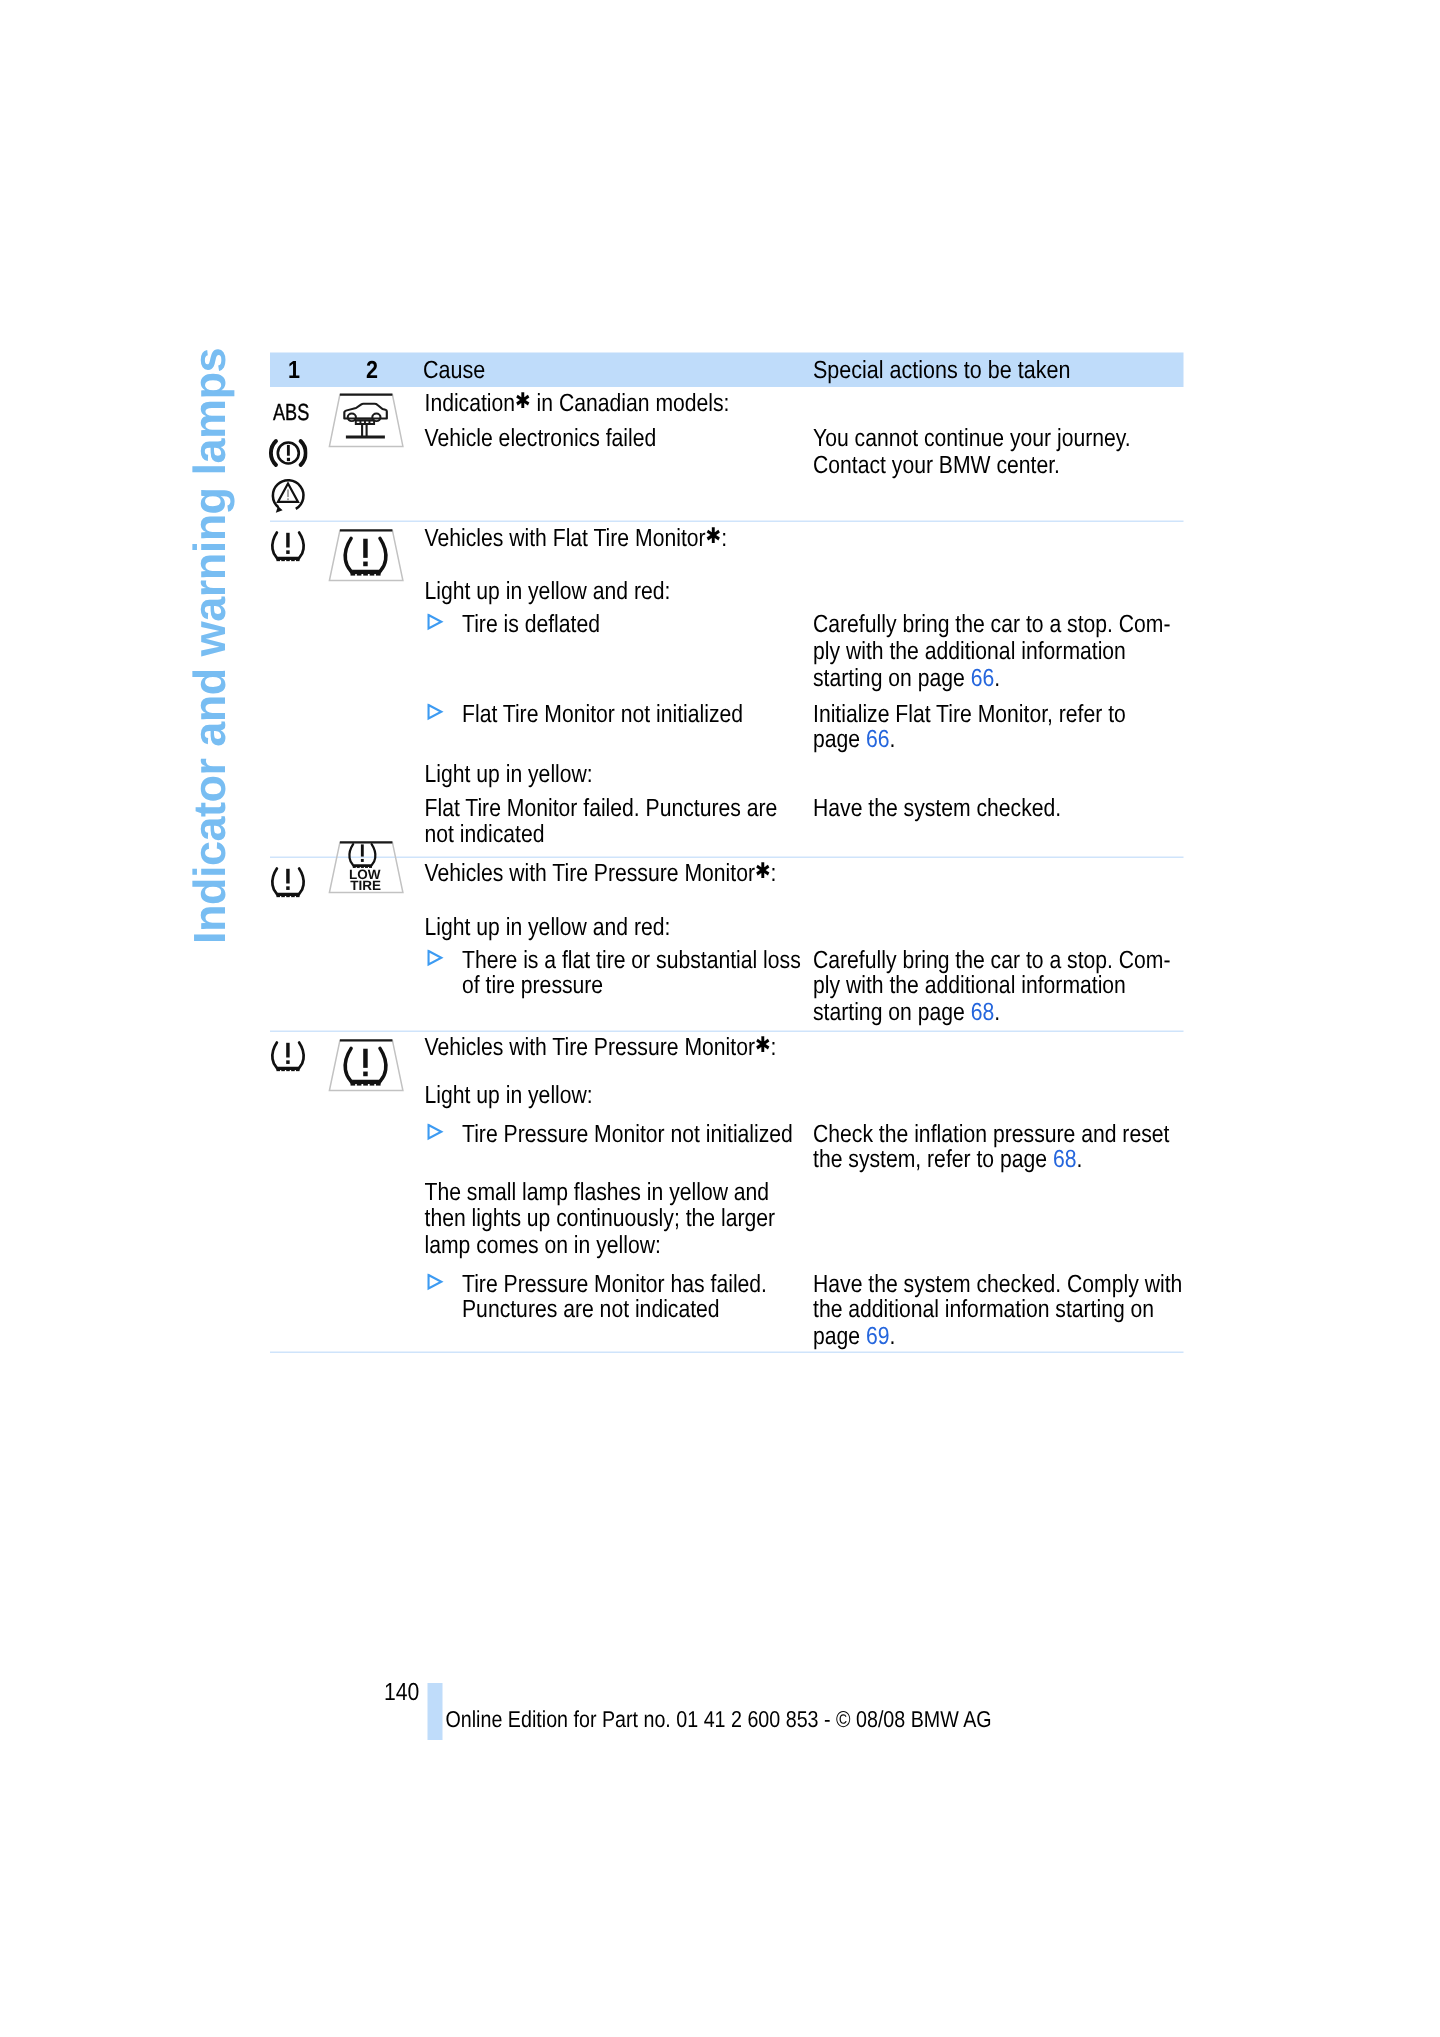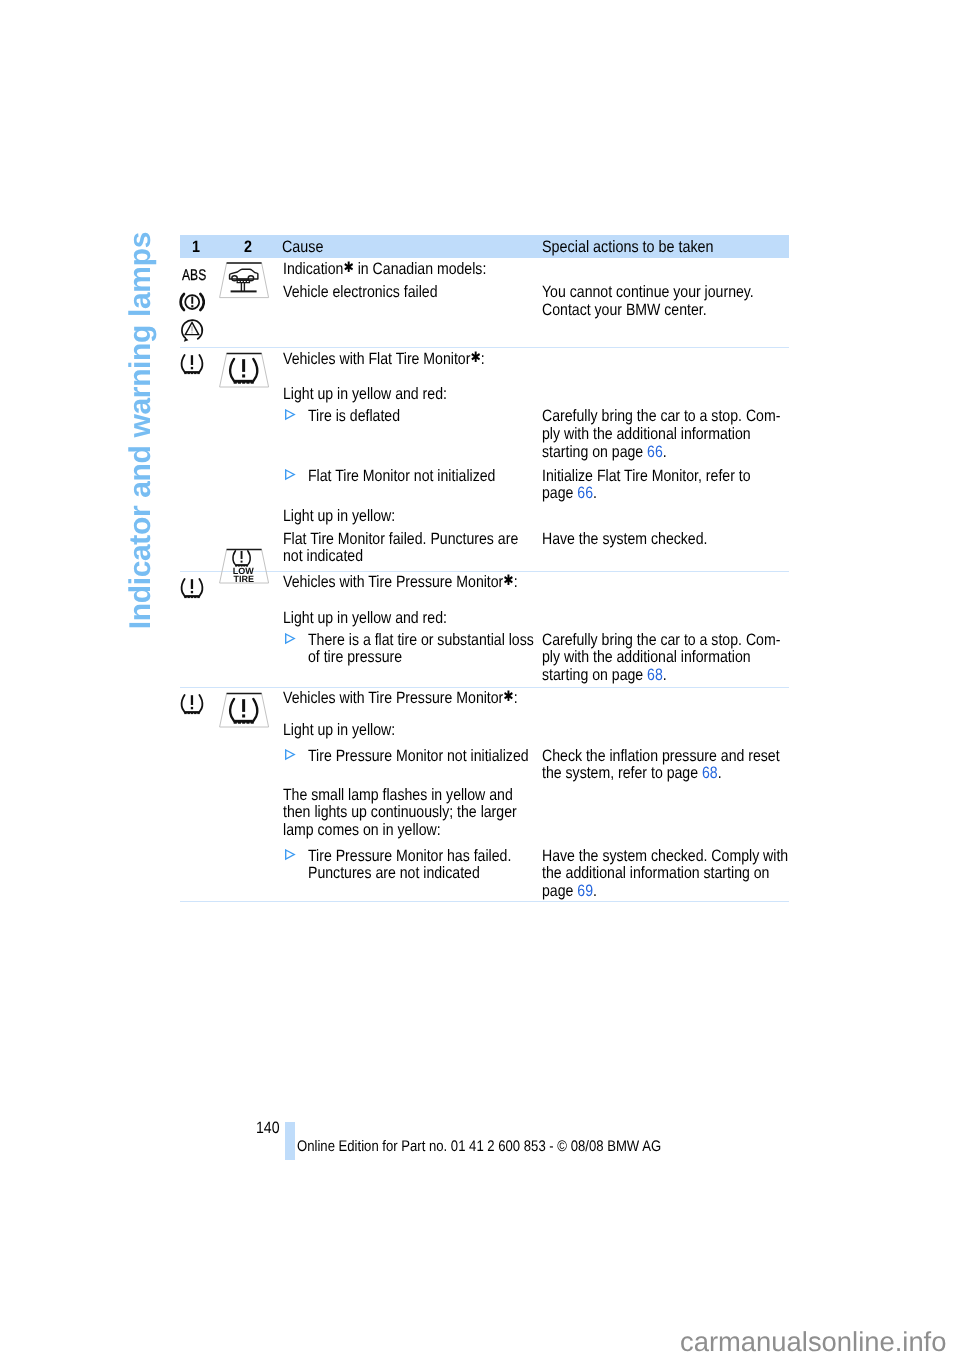--- a/index.html
+++ b/index.html
@@ -179,21 +179,21 @@
         <rect x="5.3" y="19.2" width="2.4" height="1.9" fill="#111"></rect>
         <rect x="8.5" y="19.2" width="2.4" height="1.9" fill="#111"></rect>
         <rect x="11.8" y="19.2" width="2.4" height="1.9" fill="#111"></rect>
         <rect x="15.1" y="19.2" width="2.4" height="1.9" fill="#111"></rect>
         <rect x="18.3" y="19.2" width="2.4" height="1.9" fill="#111"></rect>
         <rect x="11.8" y="2.2" width="2.3" height="9.8" fill="#111"></rect>
         <rect x="11.8" y="13.9" width="2.3" height="2.4" fill="#111"></rect>
     </svg>
   </div>
 
-  <div class="icon" style="left:217px;top:548px">
+  <div class="icon" style="left:217px;top:560px">
     <svg width="54" height="38" viewBox="0 0 54 38">
       <path d="M9.6 1.6 L44.6 1.6 L51.6 35.0 L2.6 35.0 Z" fill="none" stroke="#c2c2c2" stroke-width="1.0"></path>
       <path d="M9.6 1.6 L44.6 1.6" fill="none" stroke="#1a1a1a" stroke-width="1.5"></path>
       <g transform="translate(13.8,1.1) scale(0.83)">
         <path d="M5.6 2.0 C3.2 5.6 2.2 9.6 2.7 13.0 C3.0 15.2 3.8 16.8 5.2 18.4 L6.1 19.6" fill="none" stroke="#111" stroke-width="1.8" stroke-linecap="round" stroke-linejoin="round"></path>
         <path d="M20.4 2.0 C22.8 5.6 23.8 9.6 23.3 13.0 C23.0 15.2 22.2 16.8 20.8 18.4 L19.9 19.6" fill="none" stroke="#111" stroke-width="1.8" stroke-linecap="round" stroke-linejoin="round"></path>
         <path d="M6.1 19.2 L19.9 19.2" fill="none" stroke="#111" stroke-width="2.2"></path>
         <rect x="5.3" y="19.2" width="2.4" height="1.9" fill="#111"></rect>
           <rect x="8.5" y="19.2" width="2.4" height="1.9" fill="#111"></rect>
           <rect x="11.8" y="19.2" width="2.4" height="1.9" fill="#111"></rect>
@@ -299,14 +299,13 @@
 
   <div class="cell" style="left:542px;top:862px">the additional information starting on</div>
 
   <div class="cell" style="left:542px;top:880px"><span>page </span><span class="blue">69</span><span>.</span></div>
 
   <div class="sep" style="left:180px;top:901px"></div>
 
   <div class="pg-num">140</div>
   <div class="footbar"></div>
   <div class="footnote">Online Edition for Part no. 01 41 2 600 853 - © 08/08 BMW AG</div>
-  <div class="wmark">carmanualsonline.info</div>
 </div>
 
 </body></html>

